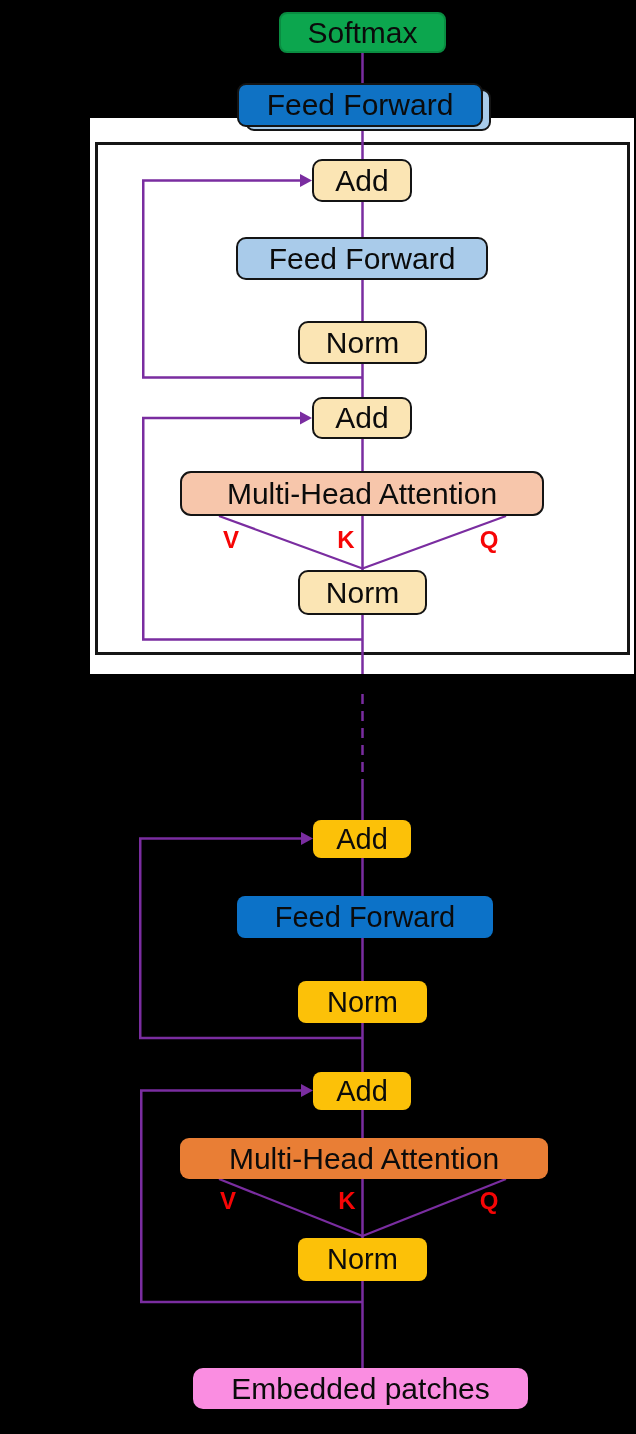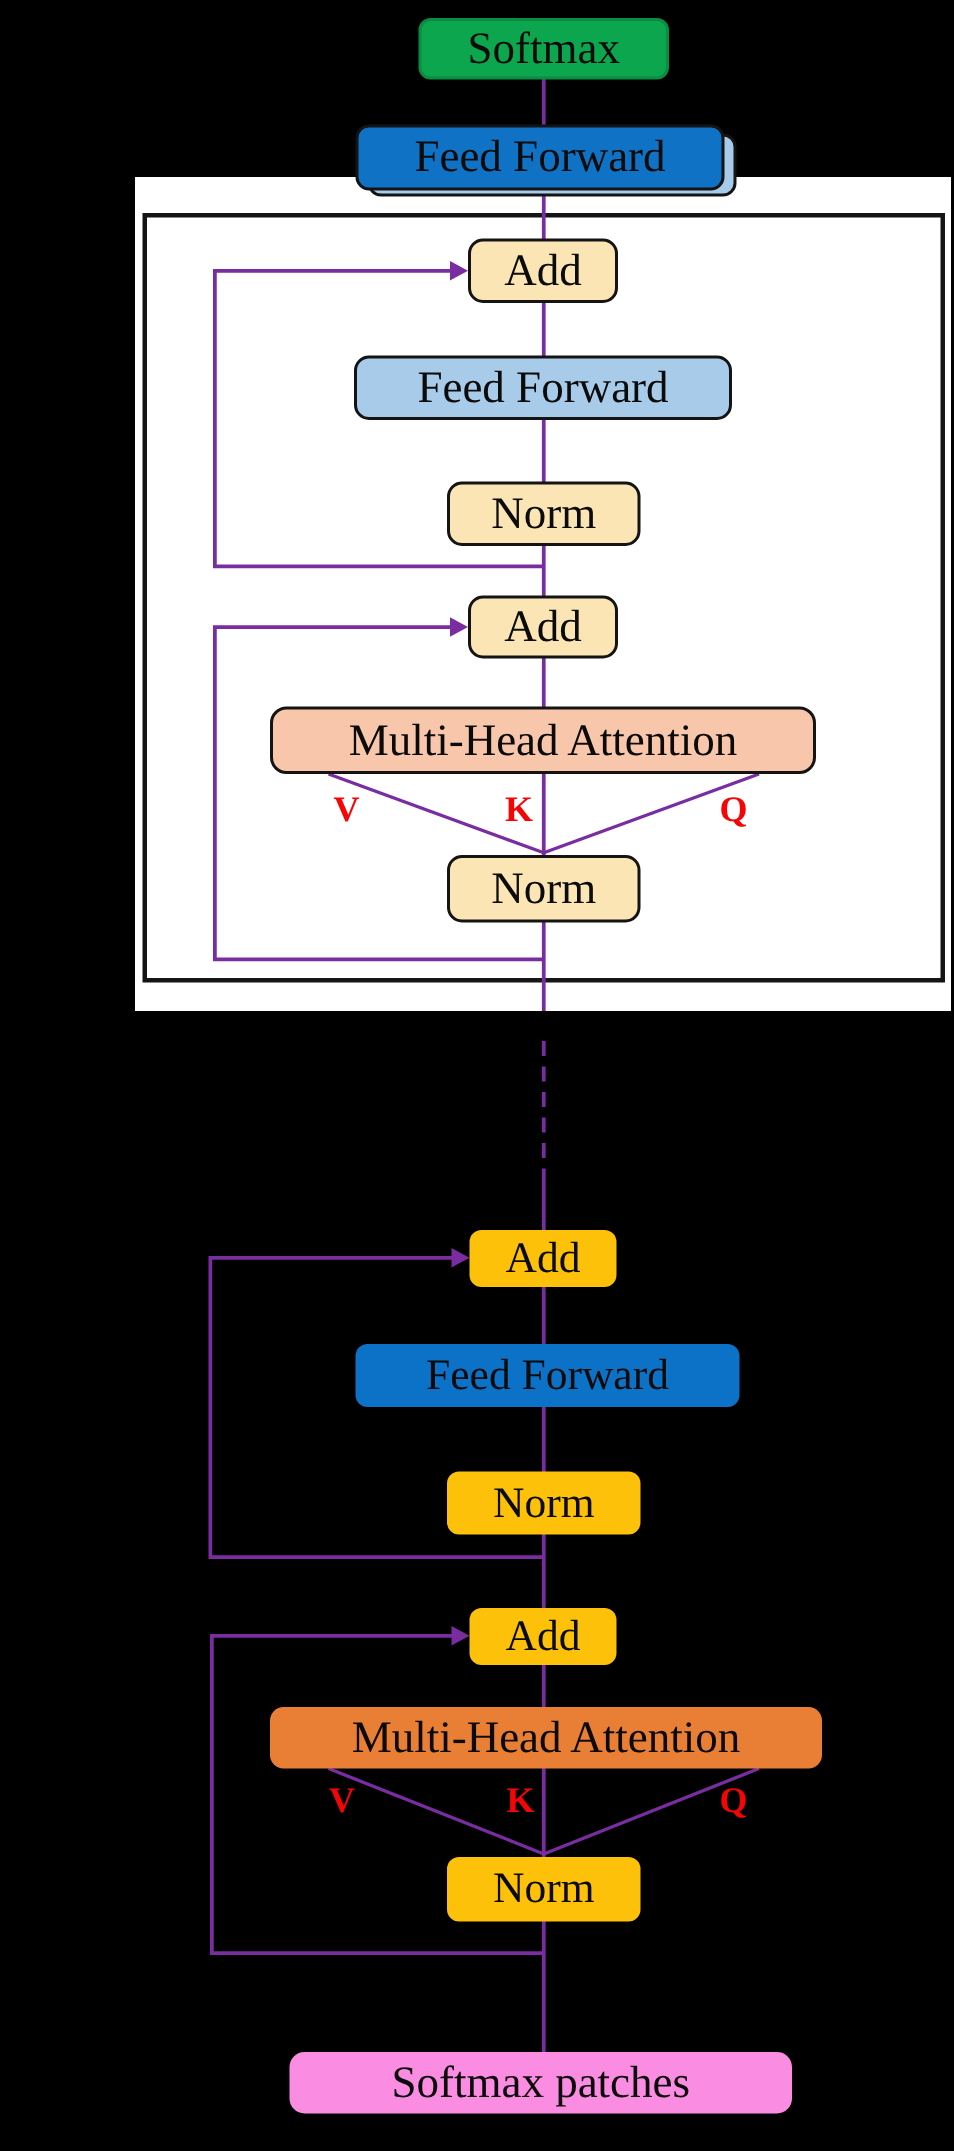--- a/index.html
+++ b/index.html
@@ -1,18 +1,18 @@
 <!DOCTYPE html>
 <html><head>
 <meta charset="utf-8">
 <style>
   html,body{margin:0;padding:0;background:#000;}
   *{box-sizing:border-box;}
   #stage{position:relative;width:636px;height:1434px;background:#000;overflow:hidden;
-         font-family:Liberation Serif, serif;}
+         font-family:Liberation Sans, sans-serif;}
   #panel{position:absolute;left:90px;top:118px;width:544px;height:556px;background:#ffffff;z-index:1;}
   #frame{position:absolute;left:95px;top:142px;width:535px;height:513px;border:3px solid #151515;z-index:2;}
   #wires{position:absolute;left:0;top:0;width:636px;height:1434px;z-index:3;}
   .node{position:absolute;display:flex;align-items:center;justify-content:center;
         color:#0b0b0b;line-height:1;z-index:4;white-space:nowrap;}
   .bordered{border:2.5px solid #141414;}
   
   #softmax{left:279px;top:12px;width:167px;height:41px;background:#0CA64E;border:2px solid #0a8c41;border-radius:8px;font-size:30px;}
   #fftop-back{left:245px;top:89px;width:246px;height:42px;background:#A8CBE9;border-radius:9px;z-index:3;}
   #fftop{left:237px;top:83px;width:246px;height:44px;background:#0F72C4;border-radius:9px;font-size:30px;z-index:4;}
@@ -104,15 +104,15 @@
   <div class="node" id="add3">Add</div>
   <div class="node" id="ff2">Feed Forward</div>
   <div class="node" id="norm3">Norm</div>
   <div class="node" id="add4">Add</div>
   <div class="node" id="mha2">Multi-Head Attention</div>
   <div class="vkq" id="v2">V</div>
   <div class="vkq" id="k2">K</div>
   <div class="vkq" id="q2">Q</div>
   <div class="node" id="norm4">Norm</div>
 
-  <div class="node" id="ep">Softmax patches</div>
+  <div class="node" id="ep">Embedded patches</div>
 
 </div>
 
 </body></html>

